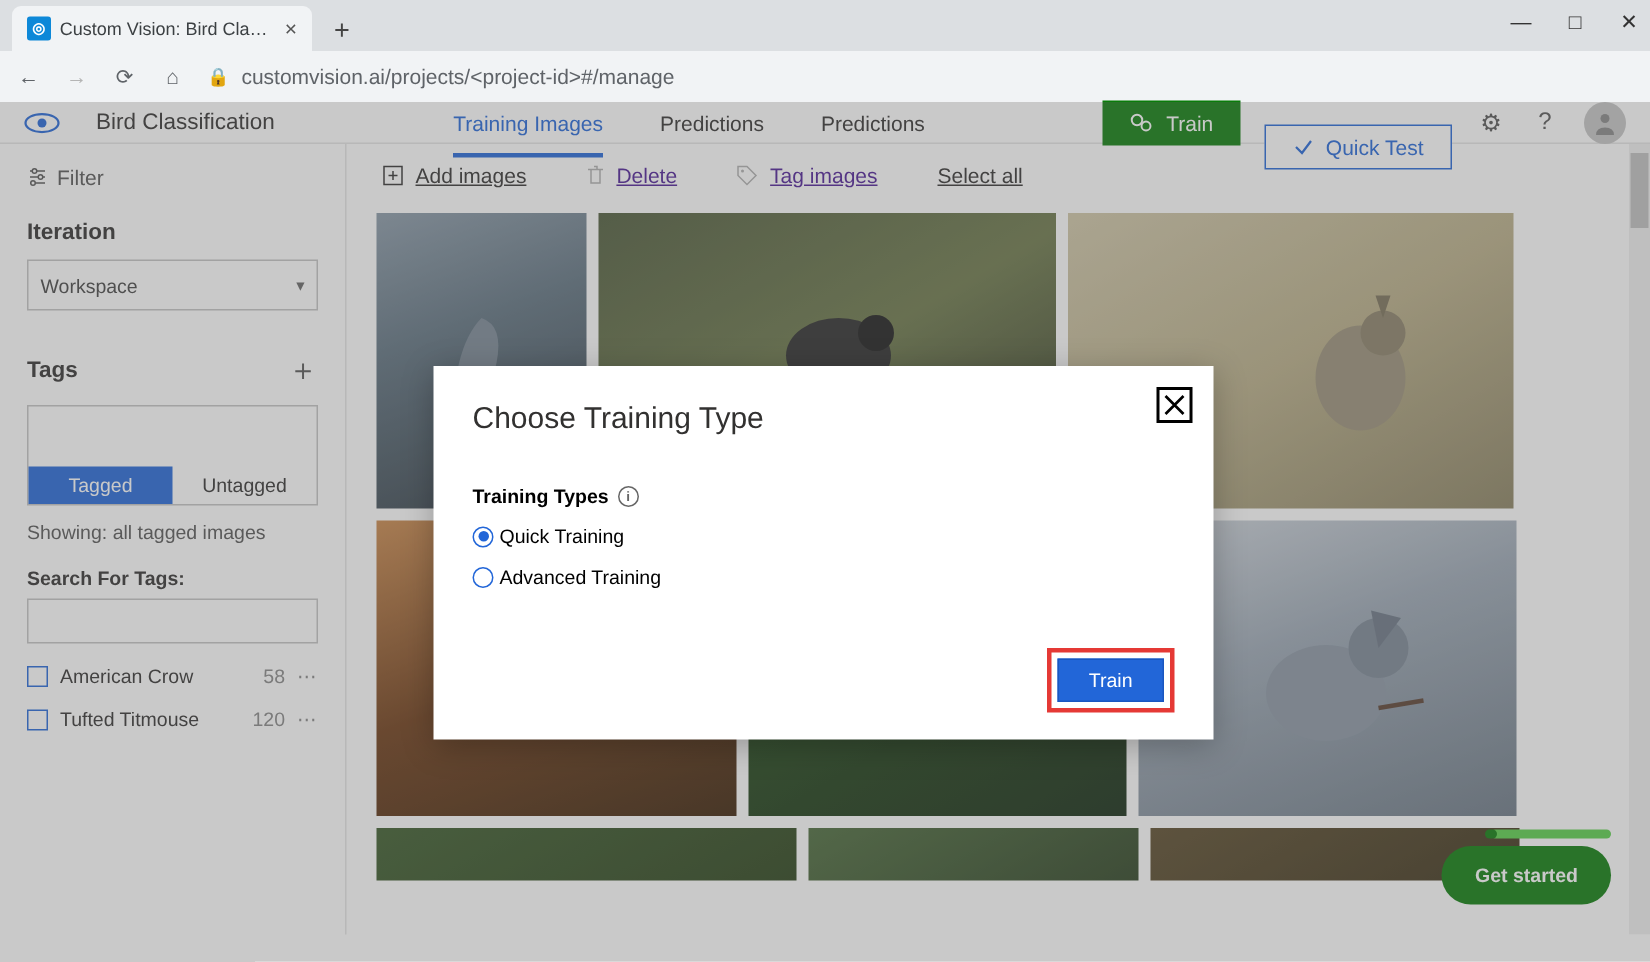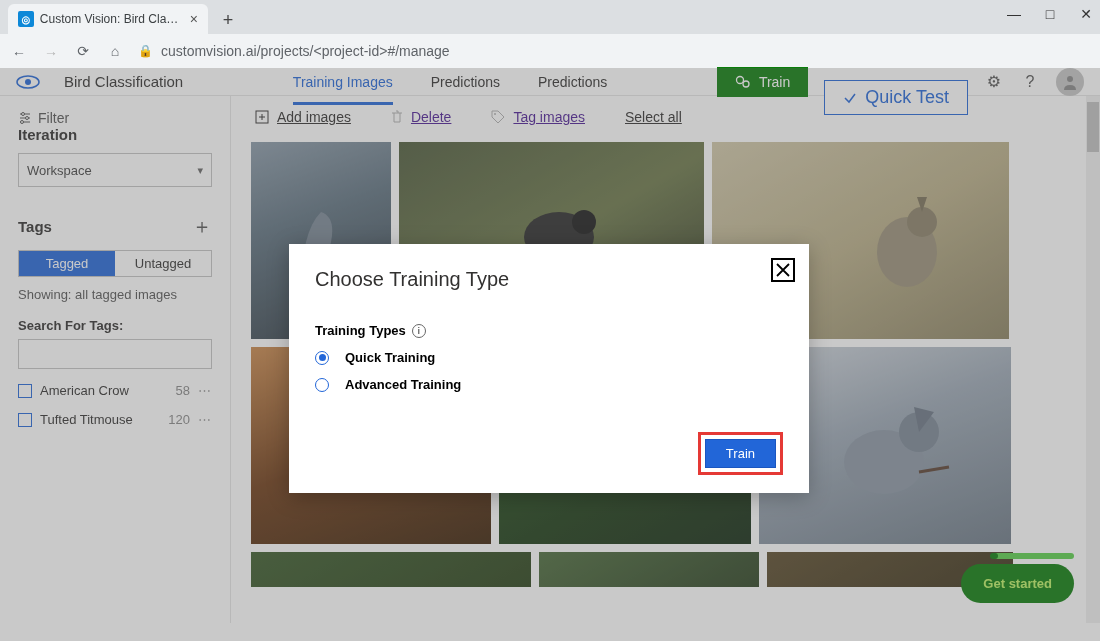--- a/index.html
+++ b/index.html
@@ -25,34 +25,34 @@
   .page-header { height:28px; border-bottom:1px solid #e5e5e5; display:flex; align-items:center; padding:0 16px; gap:24px;}
   .cv-eye { width:24px; height:14px; }
   .project-name { font-size:15px; color:#323130; font-weight:400;}
   .header-nav { display:flex; gap:38px; margin-left:auto; margin-right:auto; font-size:14px; }
   .header-nav .nav-item { color:#323130; padding:14px 0; position:relative;}
   .header-nav .nav-item.active { color:#2266d8; }
   .header-nav .nav-item.active::after { content:""; position:absolute; left:0; right:0; bottom:-1px; height:3px; background:#2266d8;}
   .header-actions { display:flex; align-items:center; gap:16px;}
   .btn-train-hdr { display:flex; align-items:center; gap:8px; background:#0a7c0a; color:#fff; font-size:14px; padding:7px 18px; border:none;}
   .btn-train-hdr svg { fill:#fff; }
-  .btn-quicktest { display:flex; align-items:center; gap:8px; background:#fff; border:1px solid #2266d8; color:#2266d8; font-size:18px; padding:6px 18px;margin-top:32px;}
+  .btn-quicktest { display:flex; align-items:center; gap:8px; background:#fff; border:1px solid #2266d8; color:#2266d8; font-size:14px; padding:6px 18px;margin-top:32px;}
   .hdr-icon { width:20px; display:flex; justify-content:center; color:#555; font-size:16px;}
   .avatar { width:28px; height:28px; border-radius:50%; background:#c5c5c5; display:flex; align-items:center; justify-content:center; color:#888;}
 
   
   .main { display:flex; height: calc(641px - 68px - 46px); position:relative;}
   .sidebar { width:231px; border-right:1px solid #e5e5e5; padding:14px 18px; font-size:14px; color:#323130;}
   .sidebar .filter-row { display:flex; align-items:center; gap:6px; color:#555;}
-  .sidebar h4 { font-size:15px; font-weight:600; margin-bottom:10px; color:#323130;}
+  .sidebar h4 { font-size:15px; font-weight:600; margin-top:20px; margin-bottom:10px; color:#323130;}
   .select-box { border:1px solid #c4c4c4; height:30px; display:flex; align-items:center; justify-content:space-between; padding:16px 8px; font-size:13px; color:#444;}
   .tags-head { display:flex; align-items:center; justify-content:space-between; margin-top:26px; font-size:15px; font-weight:600;}
   .tags-head .plus { font-size:20px; color:#555; font-weight:300;}
   .seg { display:flex; margin-top:10px; border:1px solid #c4c4c4;}
-  .seg div { flex:1; text-align:center; padding:5px 0; font-size:13px;}
+  .seg div { flex:1; text-align:center; padding:5px 0; font-size:13px;margin-top:40px;}
   .seg .on { background:#2266d8; color:#fff;}
   .side-note { font-size:13px; color:#555; margin-top:10px;}
   .side-label { font-size:13px; font-weight:600; margin-top:16px;}
   .search-box { border:1px solid #c4c4c4; height:30px; margin-top:6px; width:100%;}
   .tag-row { display:flex; align-items:center; gap:8px; margin-top:14px; font-size:13px; color:#323130;text-align:right;}
   .tag-row .chk { width:14px; height:14px; border:1px solid #2266d8;}
   .tag-row .cnt { color:#888; margin-left:auto;}
   .tag-row .dots { color:#888; letter-spacing:1px;}
 
   
@@ -80,29 +80,29 @@
   
   .dim-overlay { position:absolute; inset:0; background:rgba(100,100,100,0.35); z-index:5;}
 
   
   .modal { position:absolute; left:289px; top:244px; width:520px; background:#fff; z-index:10; box-shadow:0 4px 20px rgba(0,0,0,0.25); padding:24px 26px 18px 26px;}
   .modal h2 { font-size:20px; font-weight:400; color:#323130;}
   .modal .close { position:absolute; right:14px; top:14px; width:24px; height:24px; border:2px solid #000; display:flex; align-items:center; justify-content:center;}
   .modal .close svg { width:14px; height:14px;}
   .modal .sect-label { font-size:13px; font-weight:600; margin-top:32px; display:flex; align-items:center; gap:6px;}
   .modal .info { width:14px; height:14px; border:1px solid #666; border-radius:50%; display:inline-flex; align-items:center; justify-content:center; font-size:9px; color:#666;}
-  .radio-row { display:flex; align-items:center; gap:16px; margin-top:12px; font-size:13px;font-weight:bold;}
+  .radio-row { display:flex; align-items:center; gap:4px; margin-top:12px; font-size:13px;}
   .radio { width:14px; height:14px; border:1.5px solid #2266d8; border-radius:50%; display:flex; align-items:center; justify-content:center;}
   .radio .dot { width:7px; height:7px; border-radius:50%; background:#2266d8;}
   .modal-footer { display:flex; justify-content:flex-end; margin-top:40px;}
   .highlight-box { border:3px solid #e53935; padding:4px;}
   .btn-primary { background:#2266d8; color:#fff; border:1px solid #1a56c0; font-size:13px; padding:6px 20px;}
 
   
-  .getstart { position:absolute; right:26px; bottom:20px; background:#0a7c0a; color:#bef264; font-size:13px; font-weight:600; padding:12px 22px; border-radius:22px; z-index:3;}
+  .getstart { position:absolute; right:26px; bottom:20px; background:#0a7c0a; color:#ffffff; font-size:13px; font-weight:600; padding:12px 22px; border-radius:22px; z-index:3;}
   .gs-bar { position:absolute; right:26px; bottom:64px; width:80px; height:6px; background:#5ad04a; border-radius:3px; z-index:3;}
   .gs-bar::before { content:""; position:absolute; left:-4px; top:0; width:8px; height:6px; background:#0a7c0a; border-radius:3px;}
 
 </style>
 </head>
 <body>
 
 <div class="browser-chrome">
   <div class="tab-strip">
     <div class="tab">

